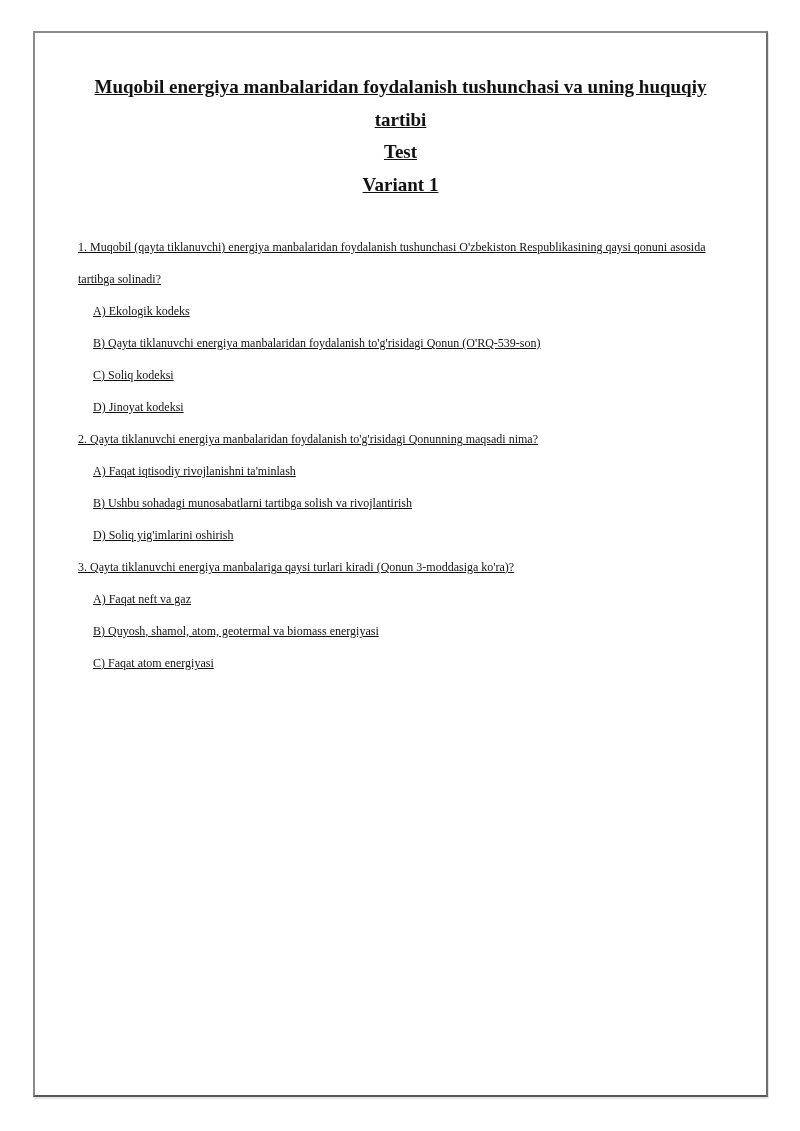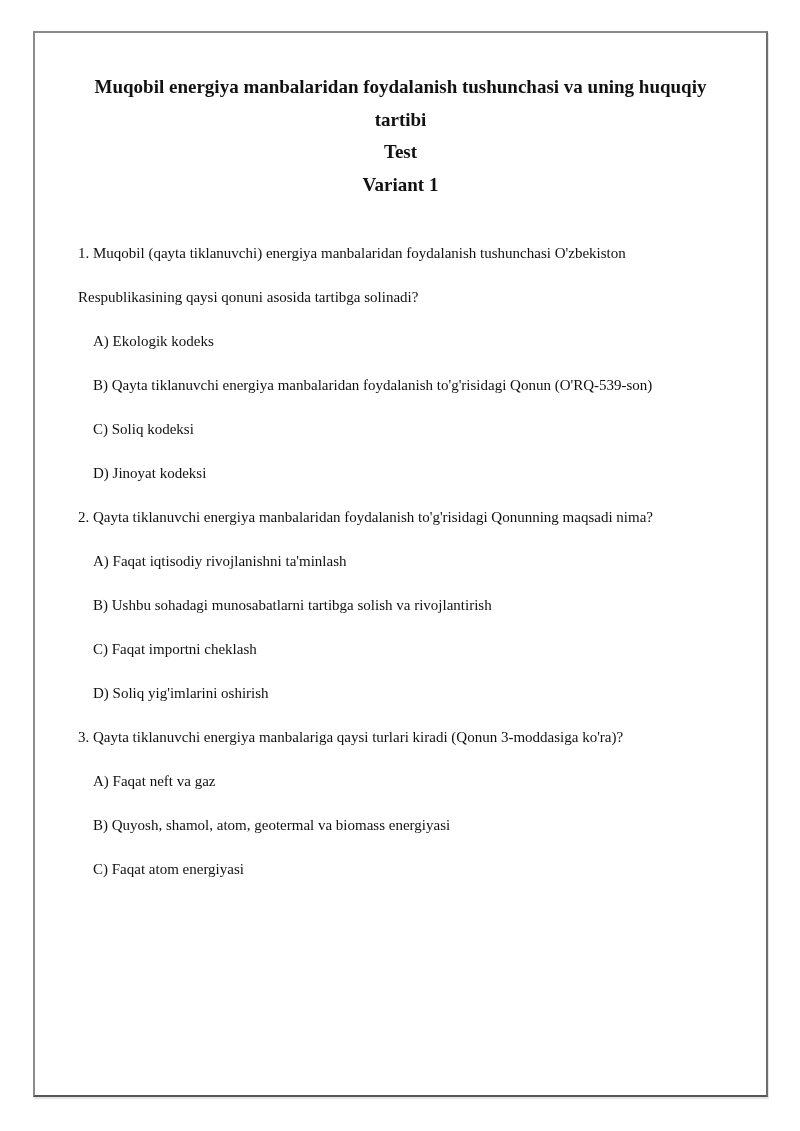--- a/index.html
+++ b/index.html
@@ -19,31 +19,32 @@
     height: 1066px;
     background: #ffffff;
     border: 2px solid #8a8a8a;
     border-right-color: #6e6e6e;
     border-bottom-color: #565656;
     box-shadow: 1px 2px 0 rgba(0,0,0,0.10);
     overflow: hidden;
   }
   .page-content {
     padding: 38px 43px 0 43px;
+    text-decoration: underline;
   }
   .title-block {
     text-align: center;
     font-weight: bold;
     font-size: 19px;
     line-height: 32.5px;
     margin-bottom: 30px;
   }
   .questions {
-    font-size: 15px;
-    line-height: 44px;
+    font-size: 12px;
+    line-height: 32px;
   }
   .question + .question {
   }
   .q-text {
     text-align: left;
   }
   .option {
     text-indent: 15px;
   }
 </style>
@@ -63,21 +64,20 @@
   <p class="option">A) Ekologik kodeks</p>
           <p class="option">B) Qayta tiklanuvchi energiya manbalaridan foydalanish to'g'risidagi Qonun (O'RQ-539-son)</p>
           <p class="option">C) Soliq kodeksi</p>
           <p class="option">D) Jinoyat kodeksi</p>
         </div>
 
   <div class="question">
     <p class="q-text">2. Qayta tiklanuvchi energiya manbalaridan foydalanish to'g'risidagi Qonunning maqsadi nima?</p>
   <p class="option">A) Faqat iqtisodiy rivojlanishni ta'minlash</p>
           <p class="option">B) Ushbu sohadagi munosabatlarni tartibga solish va rivojlantirish</p>
-          <p class="option">C) Faqat importni cheklash</p>
           <p class="option">D) Soliq yig'imlarini oshirish</p>
         </div>
 
   <div class="question">
     <p class="q-text">3. Qayta tiklanuvchi energiya manbalariga qaysi turlari kiradi (Qonun 3-moddasiga ko'ra)?</p>
   <p class="option">A) Faqat neft va gaz</p>
           <p class="option">B) Quyosh, shamol, atom, geotermal va biomass energiyasi</p>
           <p class="option">C) Faqat atom energiyasi</p>
         </div>
 

